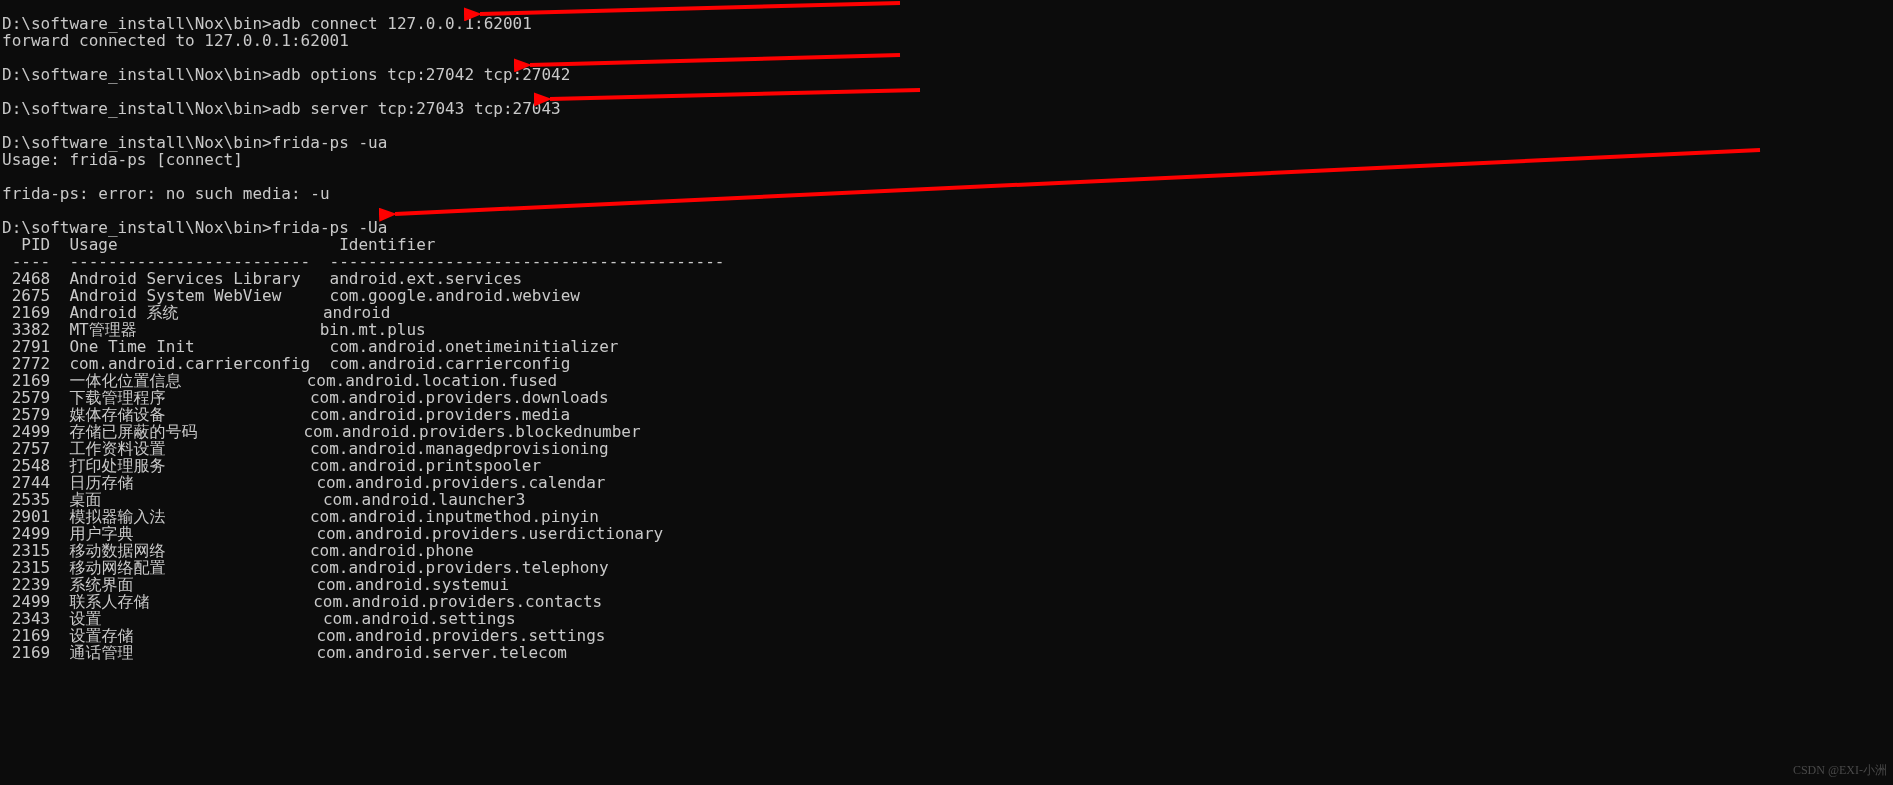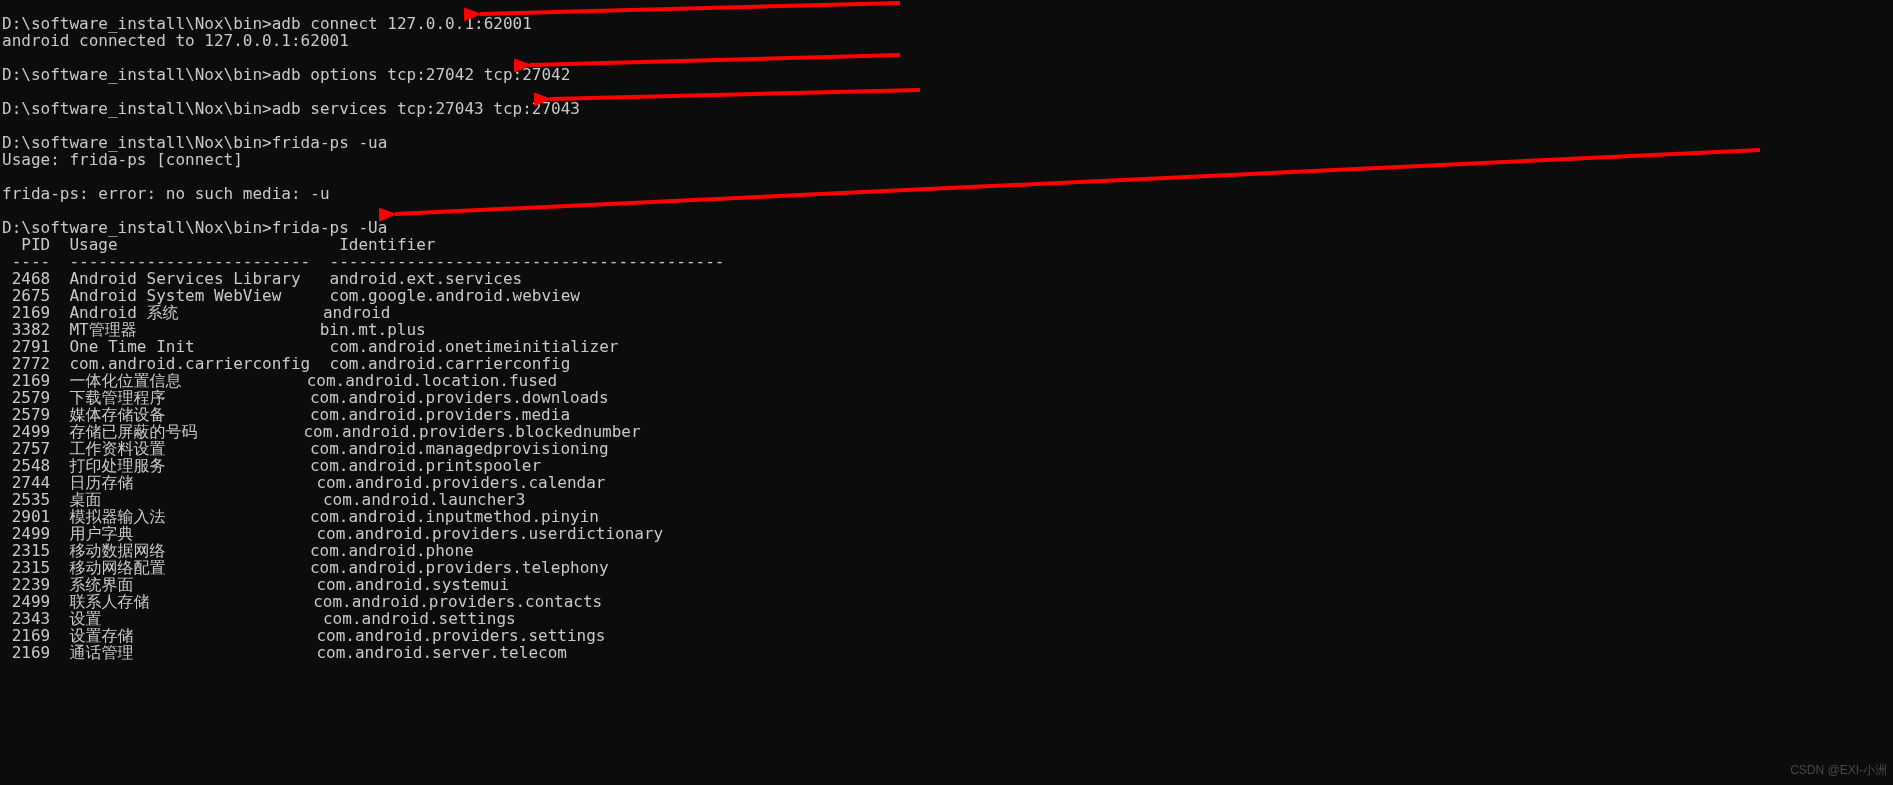--- a/index.html
+++ b/index.html
@@ -19,40 +19,40 @@
     position: absolute;
     left: 2px;
     top: -2px;
     white-space: pre;
   }
   .watermark {
     position: absolute;
     right: 6px;
     bottom: 6px;
     color: #4a4a4a;
-    font-family: Liberation Sans, sans-serif;
+    font-family: Liberation Serif, serif;
     font-size: 12px;
   }
   svg.arrows {
     position: absolute;
     left: 0;
     top: 0;
     pointer-events: none;
   }
 </style>
 </head>
 <body>
 
 <div class="term">
 <span>D:\software_install\Nox\bin&gt;</span><span>adb connect 127.0.0.1:62001</span>
-<span>android connected to 127.0.0.1:62001</span>
+<span>forward connected to 127.0.0.1:62001</span>
 
 <span>D:\software_install\Nox\bin&gt;</span><span>adb options tcp:27042 tcp:27042</span>
 
-<span>D:\software_install\Nox\bin&gt;</span><span>adb services tcp:27043 tcp:27043</span>
+<span>D:\software_install\Nox\bin&gt;</span><span>adb server tcp:27043 tcp:27043</span>
 
 <span>D:\software_install\Nox\bin&gt;</span><span>frida-ps -ua</span>
 <span>Usage: frida-ps [connect]</span>
 
 <span>frida-ps: error: no such media: -u</span>
 
 <span>D:\software_install\Nox\bin&gt;</span><span>frida-ps -Ua</span>
 <span>  PID  Usage                       Identifier</span>
 <span> ----  -------------------------  -----------------------------------------</span>
 <span> 2468  Android Services Library   android.ext.services

